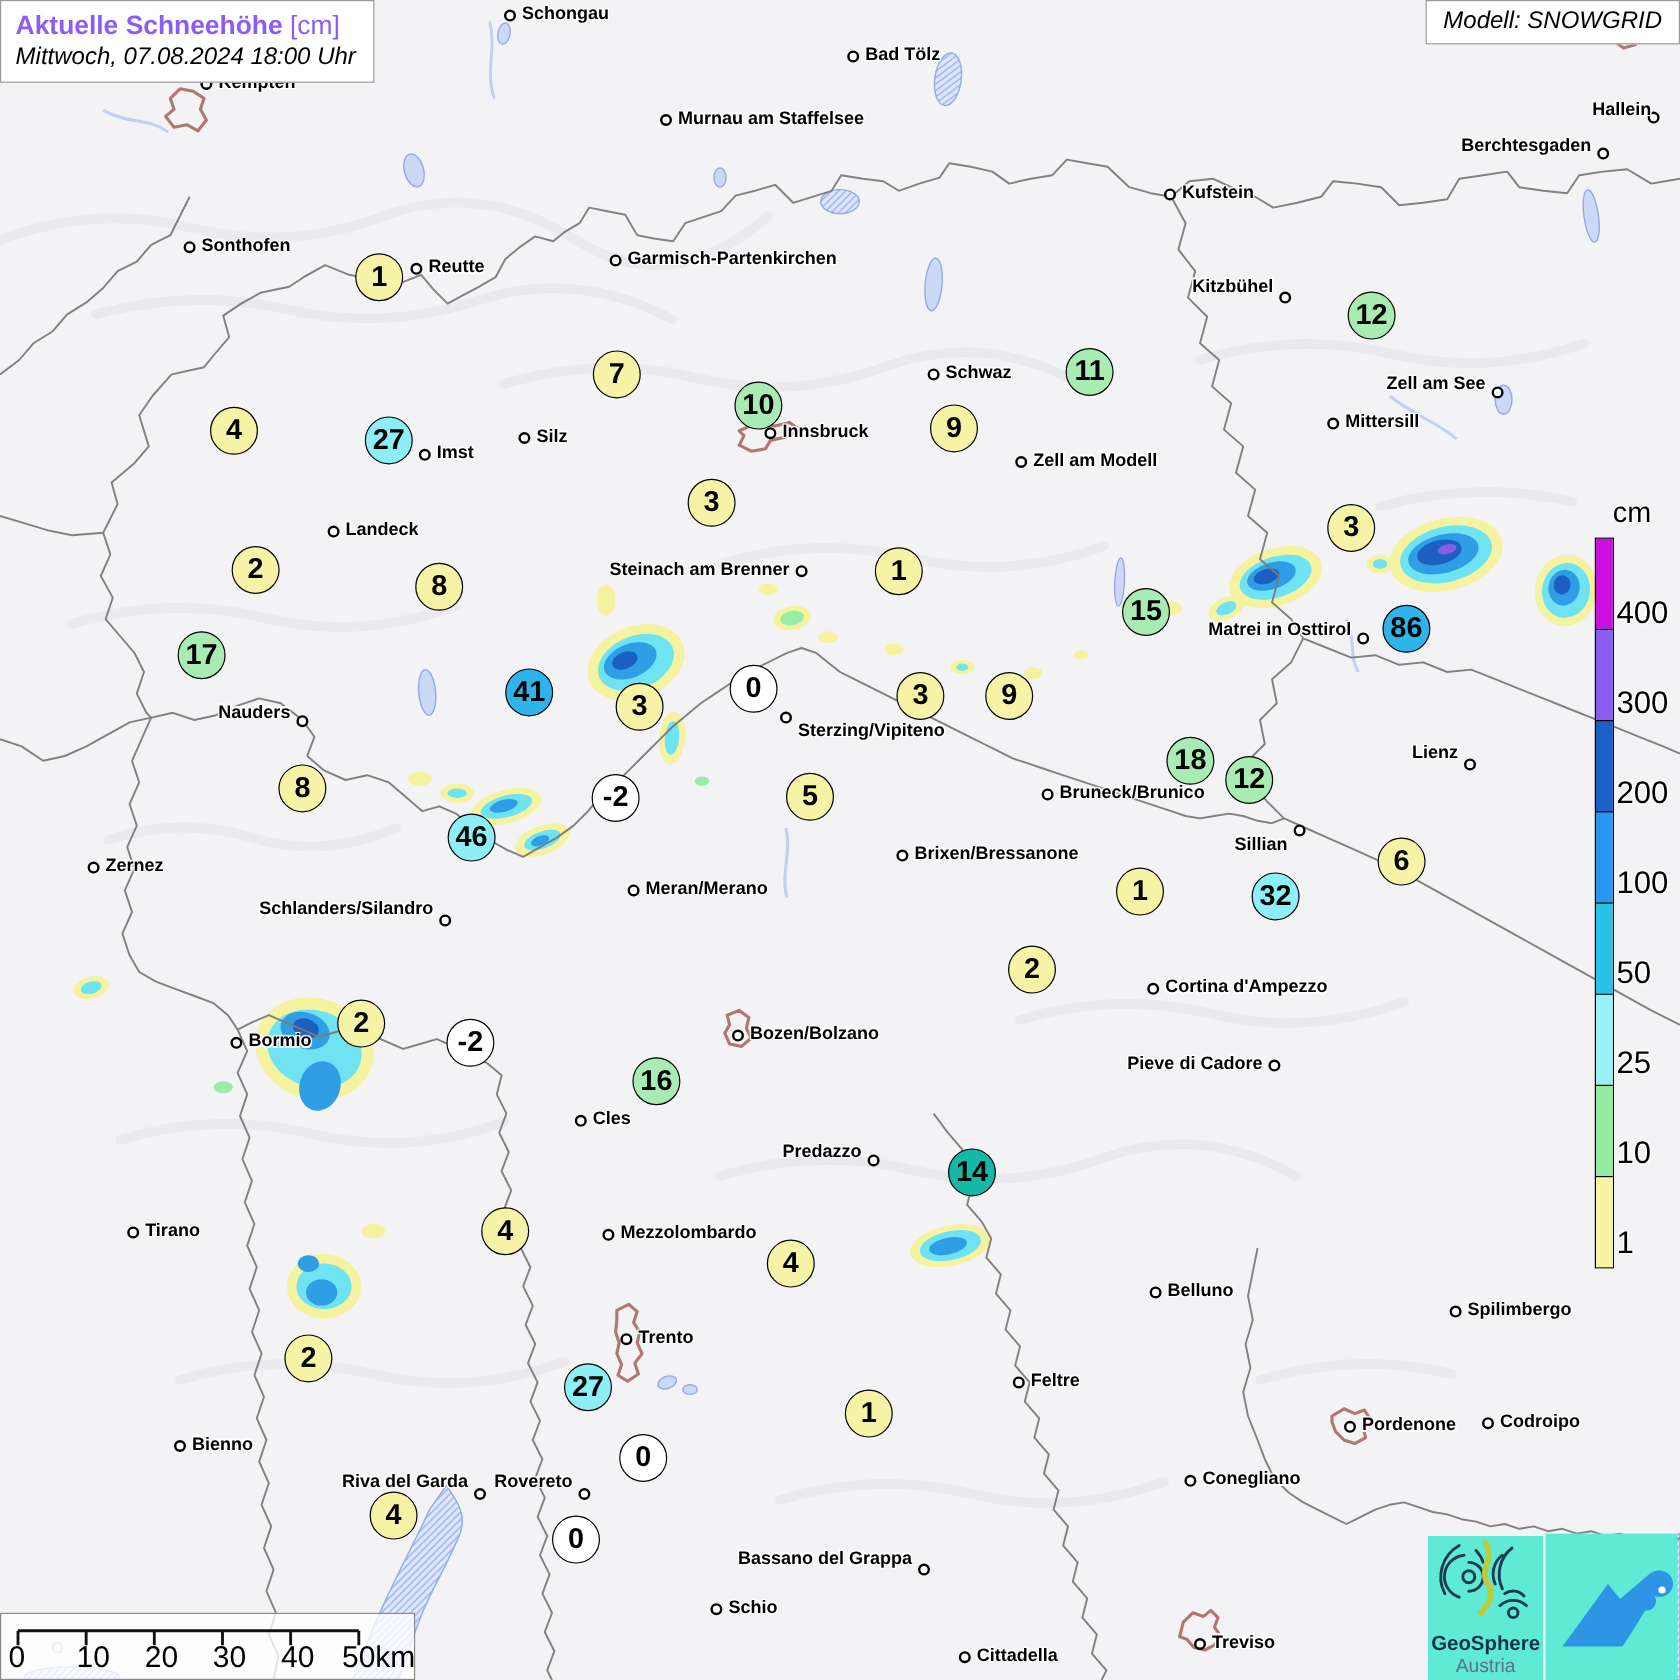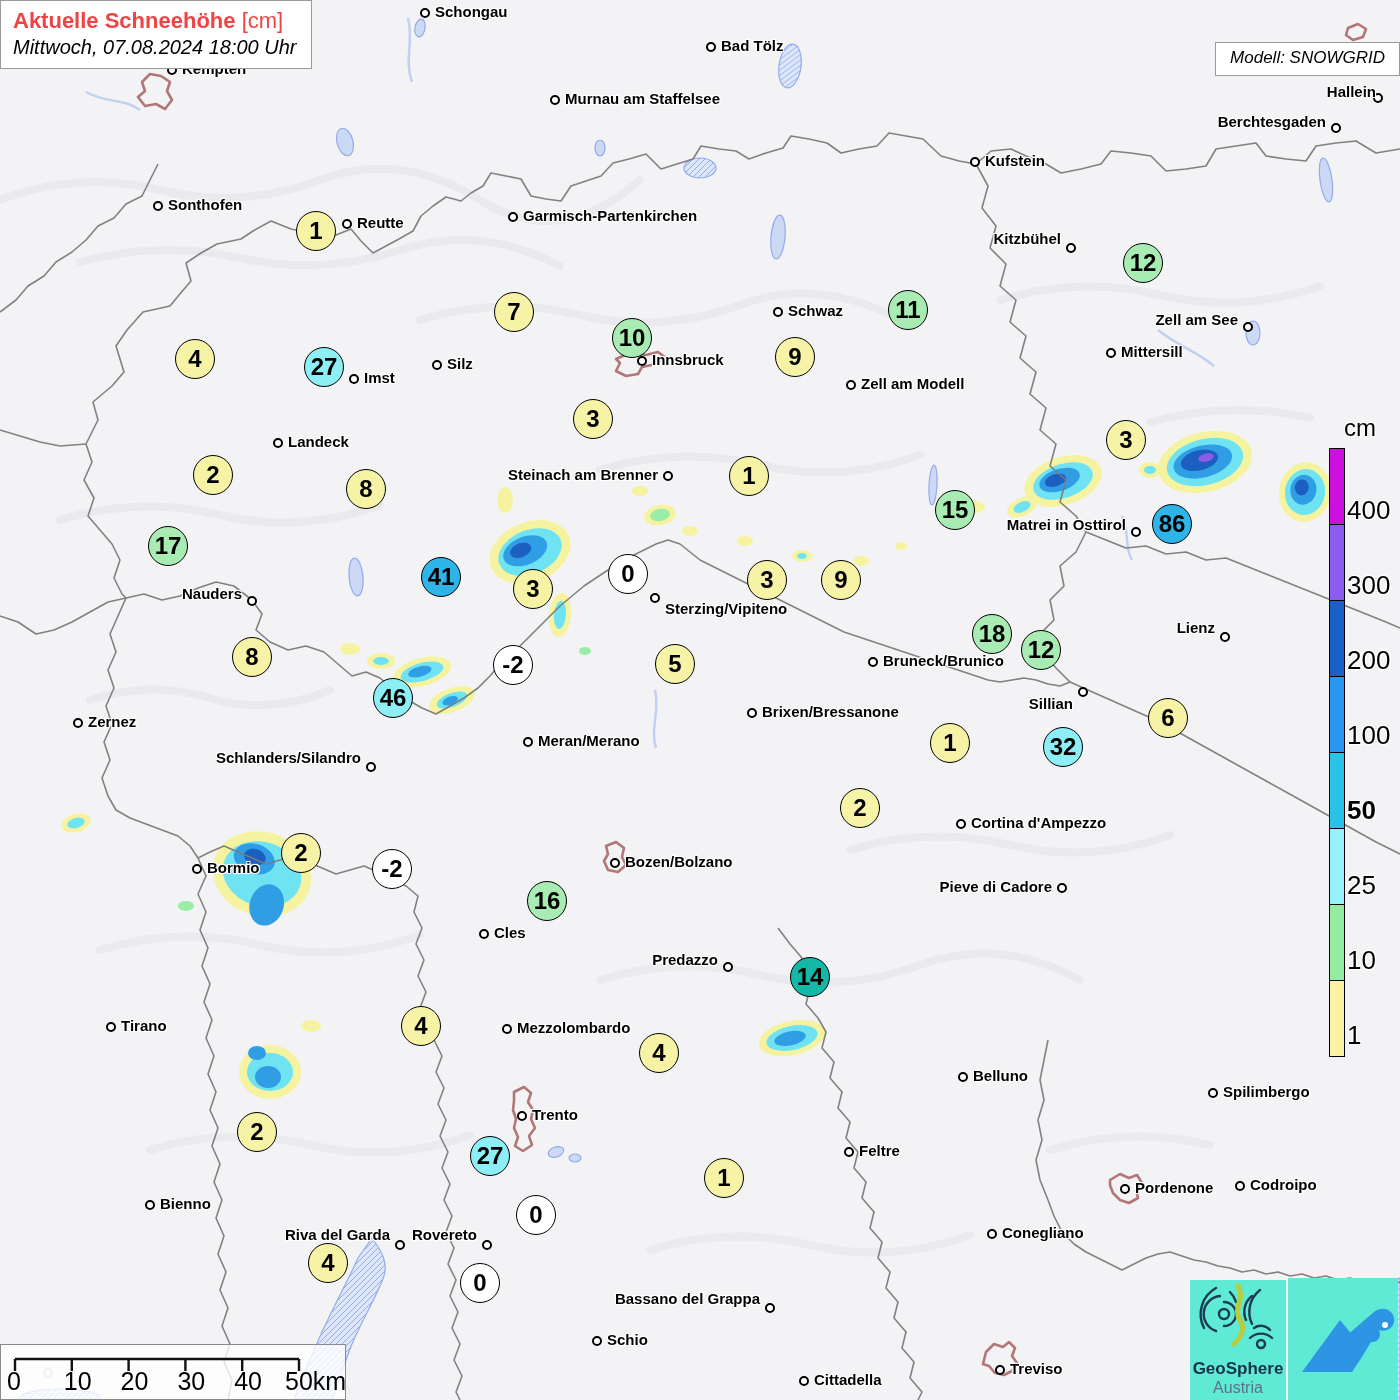--- a/index.html
+++ b/index.html
@@ -2,24 +2,24 @@
 <html><head>
 <meta charset="utf-8">
 <style>
   html,body{margin:0;padding:0;background:#ffffff;}
   #stage{position:relative;width:1400px;height:1400px;overflow:hidden;
          font-family:"Liberation Sans",sans-serif;background:#f3f3f5;}
   #terrain{position:absolute;left:0;top:0;z-index:1;}
   
   .infobox{position:absolute;background:#ffffff;border:1px solid #9a9a9a;z-index:6;}
   #title-box{left:0;top:0;padding:7px 14px 9px 12px;}
-  #title-line1{font-size:22px;color:#ef4444;}
+  #title-line1{font-size:22px;color:#8b5cf6;}
   #title-line1 .b{font-weight:bold;}
   #title-line2{font-size:20px;font-style:italic;color:#000;margin-top:2px;}
-  #model-box{right:0;top:0;padding:5px 14px 7px 14px;font-size:17px;font-style:italic;color:#000;margin-top:42px;}
+  #model-box{right:0;top:0;padding:5px 14px 7px 14px;font-size:20px;font-style:italic;color:#000;}
   
   .city{position:absolute;z-index:3;}
   .city .dot{position:absolute;left:-5px;top:-5px;width:6px;height:6px;border:2.2px solid #000;
              border-radius:50%;background:#fff;}
   .city .lbl{position:absolute;top:-10px;white-space:nowrap;font-weight:bold;font-size:15px;color:#000;
              text-shadow:-1px -1px 0 #fff,1px -1px 0 #fff,-1px 1px 0 #fff,1px 1px 0 #fff,0 0 3px #fff;}
   .city.faint{opacity:0.4;z-index:2;}
   .city.faint .dot{border-color:#777;}
   .city.faint .lbl{color:#0369a1;text-shadow:none;margin-top:36px;}
   
@@ -483,21 +483,21 @@
         <div class="legseg" style="background: rgb(43, 150, 240);"></div>
         <div class="legseg" style="background: rgb(41, 195, 232);"></div>
         <div class="legseg" style="background: rgb(152, 240, 248);"></div>
         <div class="legseg" style="background: rgb(148, 236, 160);"></div>
         <div class="legseg" style="background: rgb(248, 244, 164);"></div>
       </div>
   <div class="leglbl" style="top: 495px;">400</div>
       <div class="leglbl" style="top: 570px;">300</div>
       <div class="leglbl" style="top: 645px;">200</div>
       <div class="leglbl" style="top: 720px;">100</div>
-      <div class="leglbl" style="top: 795px; font-weight: bold;">50</div>
+      <div class="leglbl" style="top: 795px;">50</div>
       <div class="leglbl" style="top: 870px;">25</div>
       <div class="leglbl" style="top: 945px;">10</div>
       <div class="leglbl" style="top: 1020px;">1</div>
     </div>
 
   <div class="infobox" id="title-box">
     <div id="title-line1"><span class="b">Aktuelle Schneehöhe</span><span> [cm]</span></div>
     <div id="title-line2">Mittwoch, 07.08.2024 18:00 Uhr</div>
   </div>
 

